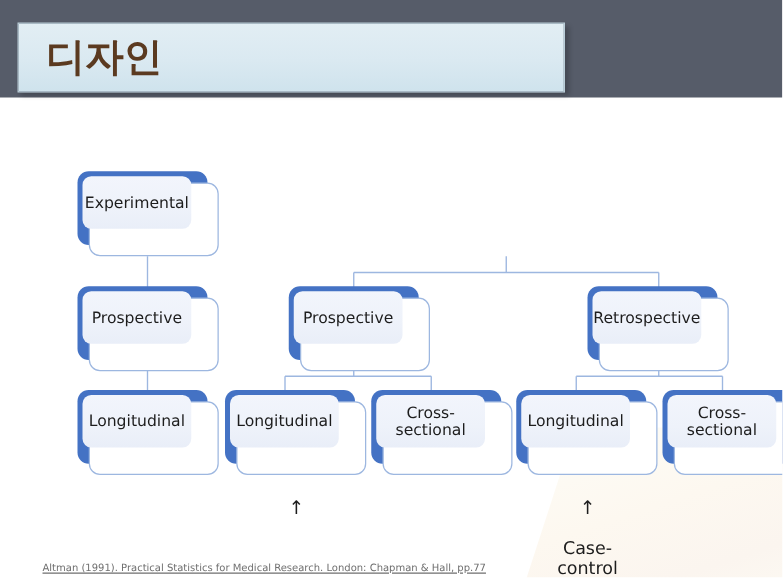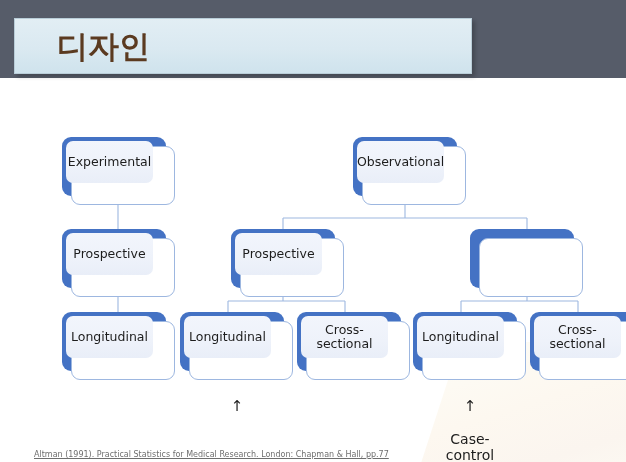--- a/index.html
+++ b/index.html
@@ -39,21 +39,20 @@
   .title-plate {
     position: absolute;
     left: 14px; top: 18px;
     width: 436px;
     height: 54px;
     background: linear-gradient(180deg, #e2eef4 0%, #dae9f1 55%, #cfe3ed 100%);
     border: 1px solid #b9cdd8;
     box-shadow: 3px 3px 4px rgba(0,0,0,0.22);
     display: flex;
     align-items: center;
-    padding-left: 20px;
   }
   .title-text {
     margin-left: 22px;
     font-family: "DejaVu Sans", "Liberation Sans", sans-serif;
     font-size: 31px;
     font-weight: bold;
     color: #5b3a20;
     letter-spacing: 0px;
     line-height: 1;
   }
@@ -186,47 +185,43 @@
     </svg>
 
     <div class="node" style="left:62px; top:137px; width:104px; height:59px;">
       <div class="plate"></div>
       <div class="card"></div>
       <div class="inner">
         <span class="label">Experimental</span>
       </div>
     </div>
 
-    <div class="node" style="left:353px; top:137px; width:104px; height:59px;">
-      <div class="plate"></div>
-      <div class="card"></div>
-      <div class="inner">
-        <span class="label">Observational</span>
-      </div>
-    </div>
 
     <div class="node" style="left:62px; top:229px; width:104px; height:59px;">
       <div class="plate"></div>
       <div class="card"></div>
       <div class="inner">
         <span class="label">Prospective</span>
       </div>
     </div>
 
     <div class="node" style="left:231px; top:229px; width:104px; height:59px;">
       <div class="plate"></div>
       <div class="card"></div>
       <div class="inner">
         <span class="label">Prospective</span>
       </div>
     </div>
 
     <div class="node" style="left:470px; top:229px; width:104px; height:59px;">
       <div class="plate"></div>
       <div class="card"></div>
+      <div class="inner">
+        <span class="label">Retrospective</span>
+      </div>
     </div>
 
     <div class="node" style="left:62px; top:312px; width:104px; height:59px;">
       <div class="plate"></div>
       <div class="card"></div>
       <div class="inner">
         <span class="label">Longitudinal</span>
       </div>
     </div>
 

